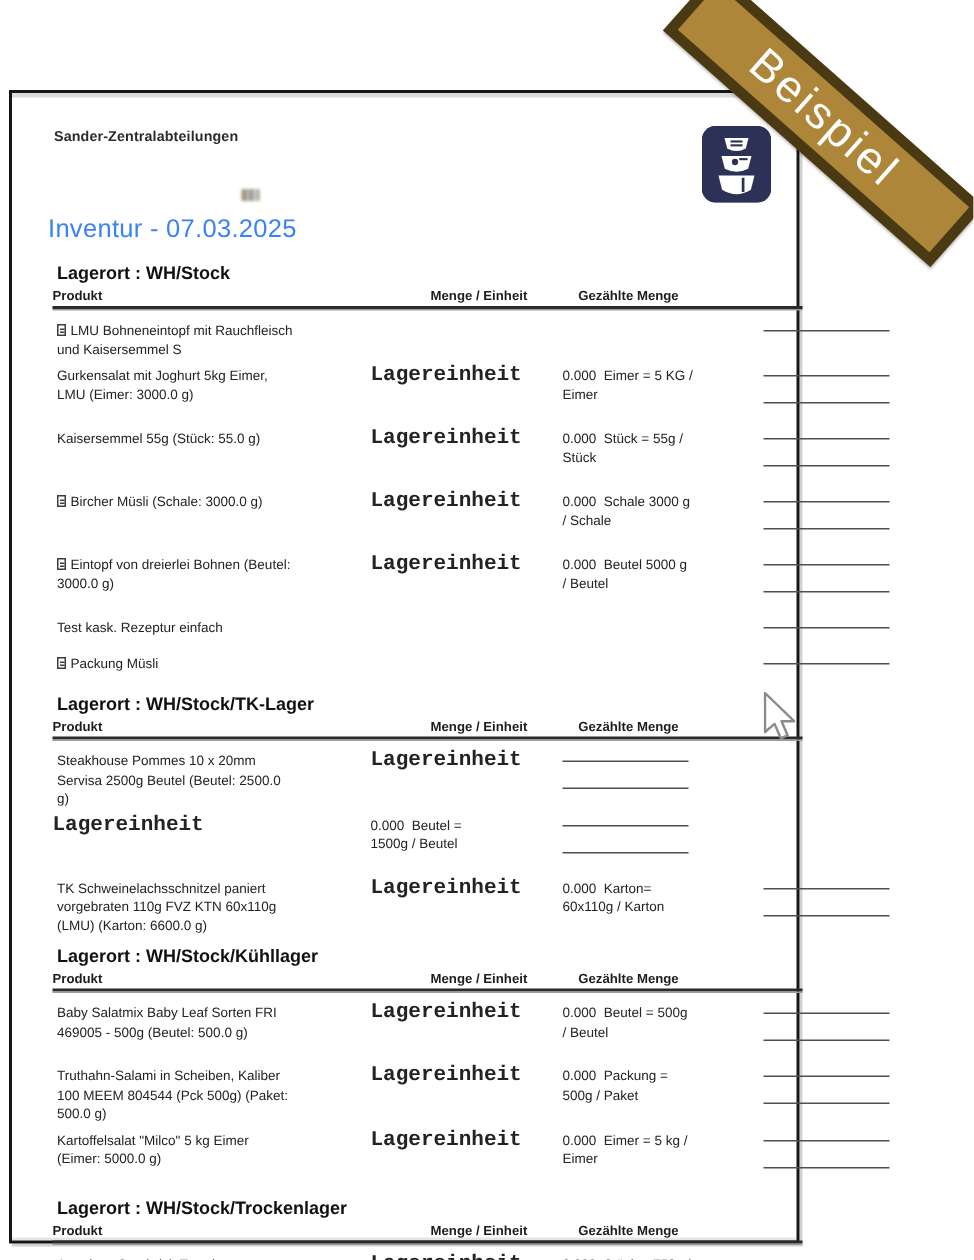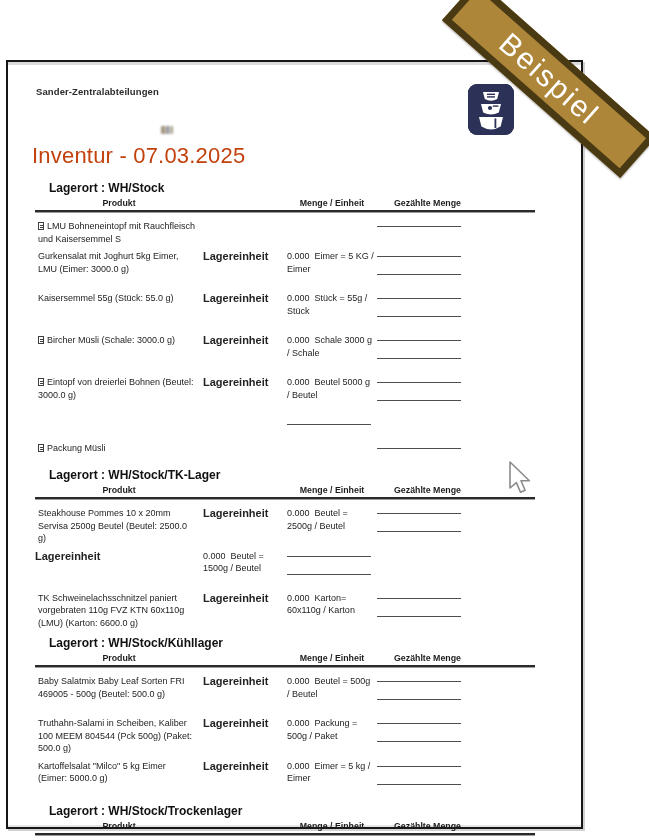--- a/index.html
+++ b/index.html
@@ -1,55 +1,55 @@
 <!DOCTYPE html>
 <html><head>
 <meta charset="utf-8">
 <style>
   * { margin:0; padding:0; box-sizing:border-box; }
   html,body { background:#ffffff; font-family:"Liberation Sans", sans-serif; }
   .viewport { position:relative; width:649px; height:840px; overflow:hidden; background:#ffffff; }
 
   
   .page {
-    position:absolute; left:6px; top:60px; width:577px; height:769px;
+    position:absolute; left:6px; top:60px; width:527px; height:769px;
     background:#ffffff; border:2px solid #161616;
     box-shadow: inset 0 3px 0 rgba(0,0,0,0.14), inset 0 -2px 0 rgba(0,0,0,0.10), 2px 2px 0 rgba(0,0,0,0.18);
   }
   .content { position:relative; height:100%; display:flex; flex-direction:column; padding-top:24px; }
 
   
   .company { margin-left:28px; font-size:9.5px; font-weight:700; color:#2b2b2b; letter-spacing:0.1px; }
   .redacted { margin-left:28px; border-radius:1px; filter: blur(1.1px);
     background: repeating-linear-gradient(90deg,#a3927e 0 3px,#bab0a4 3px 6px,#8f9aa8 6px 8px,#c9c2b6 8px 11px,#9a8a78 11px 14px);
   }
   .r1 { width:60px; height:8px; margin-top:5px; }
   .r1b { position:absolute; left:125px; top:64px; width:12px; height:8px; }
   .r2 { width:79px; height:9px; margin-top:4px; }
   .r3 { width:53px; height:8px; margin-top:4px; }
 
   .logo { position:absolute; left:460px; top:22px; width:46px; height:51px; border-radius:9px; }
 
   
-  .doc-title { margin:33px 3px 5px 24px; font-size:22px; font-weight:400; color:#c2410c; letter-spacing:0.2px; }
+  .doc-title { margin:33px 3px 5px 24px; font-size:17px; font-weight:400; color:#3b82f6; letter-spacing:0.2px; }
 
   
   .tables { margin-left:27px; width:500px; }
-  .sec-title { font-size:12px; font-weight:700; color:#111; margin:7px 0 3px 14px; }
+  .sec-title { font-size:12px; font-weight:700; color:#111; margin:7px 0 3px 3px; }
   .thead { display:grid; grid-template-columns:168px 84px 90px 158px; margin-bottom:2px; }
   .th { font-size:8.8px; font-weight:700; color:#1d1d1d; }
-  .th-prod { text-align:center; }
-  .th-qty { text-align:center; }
-  .th-count-box { width:84px; text-align:right; }
+  .th-prod { }
+  .th-qty { }
+  .th-count-box { width:84px; text-align:center; }
   .hrule { height:3px; border-top:2.2px solid #2a2a2a; border-bottom:1px solid #9c9c9c; margin-bottom:7px; }
 
-  .row { display:grid; grid-template-columns:168px 84px 90px 158px; margin-bottom:5px; }
+  .row { display:grid; grid-template-columns:168px 84px 90px 158px; margin-bottom:5px;gap:44px; }
   .cell { font-size:9px; line-height:12.5px; color:#232323; }
   .c-prod { padding-left:3px; padding-right:6px; }
-  .c-unit { font-weight:700; font-size:11px; }
+  .c-unit { font-weight:700; font-size:14px;font-family:Liberation Mono, monospace; }
   .c-qty { white-space:pre-wrap; padding-right:2px; }
   .c-count { padding-top:1px; }
   .cline { width:84px; height:6px; border-bottom:1.5px solid #4e4e4e; margin-bottom:12px; }
   .tofu { display:inline-block; width:6px; height:8px; border:1px solid #3d3d3d; margin-right:3px; vertical-align:-1px;
           background: linear-gradient(#3d3d3d 0 0) 50% 2px/3px 1px no-repeat, linear-gradient(#3d3d3d 0 0) 50% 4px/3px 1px no-repeat; }
 
   
   .ribbon {
     position:absolute; left:430px; top:52px; width:238px; height:54px;
     border:7px solid #4a3a14; display:flex; align-items:center; justify-content:center;
@@ -147,20 +147,21 @@
     <div class="cell c-prod"><span class="tofu"></span><span class="ptext">Eintopf von dreierlei Bohnen (Beutel: 3000.0 g)</span></div>
     <div class="cell c-unit">Lagereinheit</div>
     <div class="cell c-qty">0.000  Beutel 5000 g / Beutel</div>
     <div class="cell c-count">
                   <div class="cline"></div>
                   <div class="cline"></div>
                 </div>
   </div>
 
   <div class="row">
+    <div class="cell c-prod"><span class="ptext">Test kask. Rezeptur einfach</span></div>
     <div class="cell c-unit"></div>
     <div class="cell c-qty"></div>
     <div class="cell c-count">
                   <div class="cline"></div>
                 </div>
   </div>
 
   <div class="row">
     <div class="cell c-prod"><span class="tofu"></span><span class="ptext">Packung Müsli</span></div>
     <div class="cell c-unit"></div>
@@ -180,21 +181,20 @@
       <div class="th th-qty">Menge / Einheit</div>
       <div class="th">
                 <div class="th-count-box">Gezählte Menge</div>
               </div>
     </div>
     <div class="hrule"></div>
     <div class="rows">
   <div class="row">
     <div class="cell c-prod"><span class="ptext">Steakhouse Pommes 10 x 20mm Servisa 2500g Beutel (Beutel: 2500.0 g)</span></div>
     <div class="cell c-unit">Lagereinheit</div>
-    <div class="cell c-qty">0.000  Beutel = 2500g / Beutel</div>
     <div class="cell c-count">
                   <div class="cline"></div>
                   <div class="cline"></div>
                 </div>
   </div>
 
   <div class="row">
     <div class="cell c-unit">Lagereinheit</div>
     <div class="cell c-qty">0.000  Beutel = 1500g / Beutel</div>
     <div class="cell c-count">

